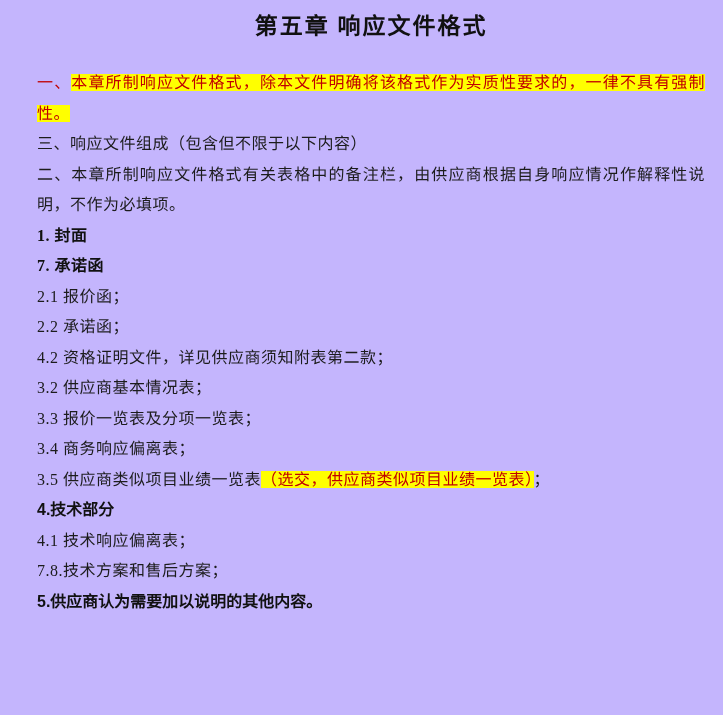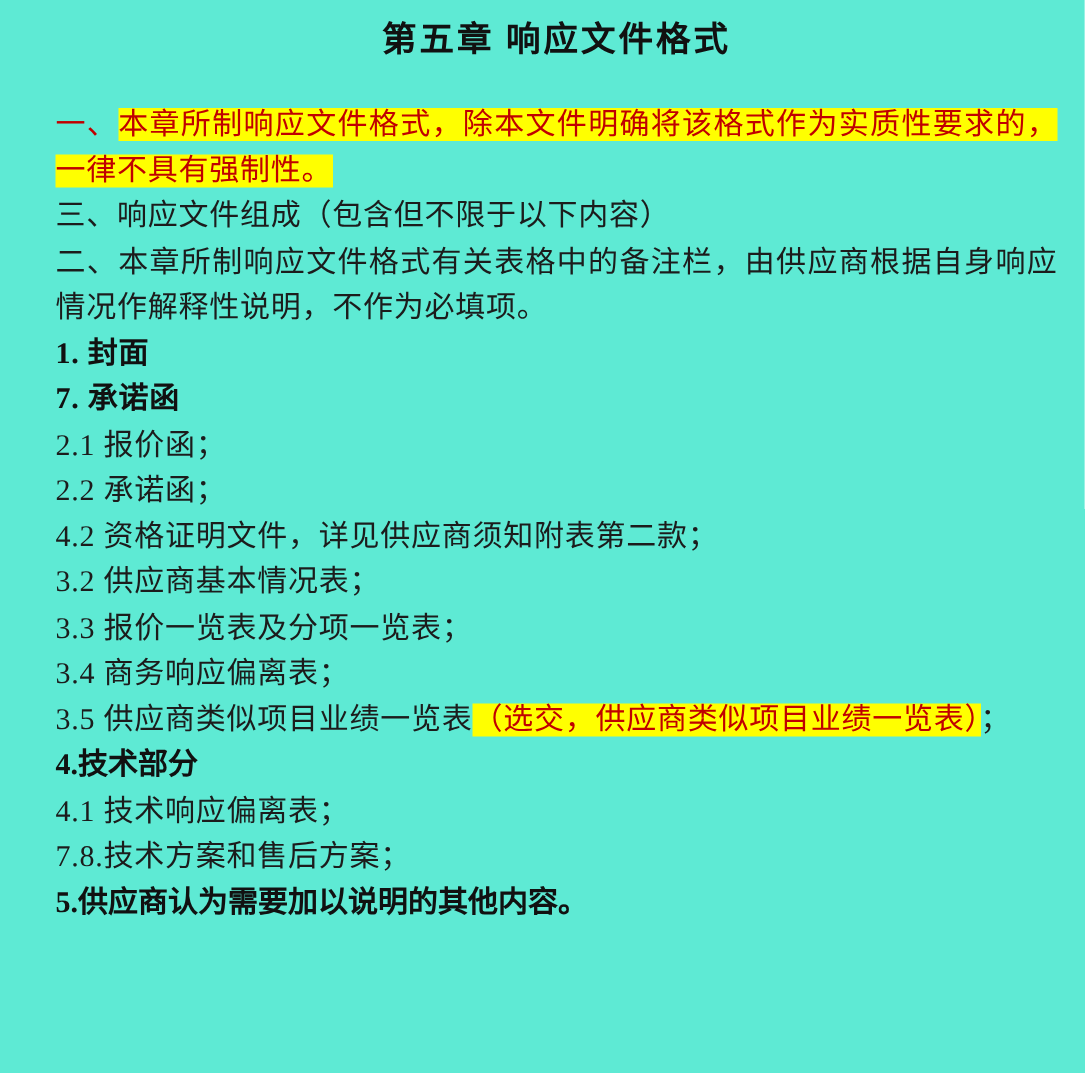--- a/index.html
+++ b/index.html
@@ -12,46 +12,46 @@
     height: 715px;
     overflow: hidden;
     font-family: "Liberation Serif", "DejaVu Serif", serif;
     color: #1c1c1c;
   }
   .page {
     box-sizing: border-box;
     width: 723px;
     height: 715px;
     padding: 8px 18px 0 37px;
-    background: #5eead4;
+    background: #c4b5fd;
   }
   .doc-title {
     text-align: center;
     font-size: 23px;
     font-weight: bold;
     letter-spacing: 2px;
     line-height: 34px;
     margin: 2px 0 24px 0;
     color: #111111;
   }
   .line {
     margin: 0;
-    font-size: 20px;
+    font-size: 16px;
     line-height: 30.5px;
     text-align: justify;
     letter-spacing: 0.5px;
   }
   .heading {
     font-weight: bold;
     color: #111111;
   }
   .heading-sans {
     font-weight: bold;
     color: #111111;
-    font-family: Liberation Serif, serif;
+    font-family: Liberation Sans, sans-serif;
     letter-spacing: 0px;
   }
   .red {
     color: #c00000;
   }
   .hl {
     background: #ffff00;
   }
 </style>
 </head>

